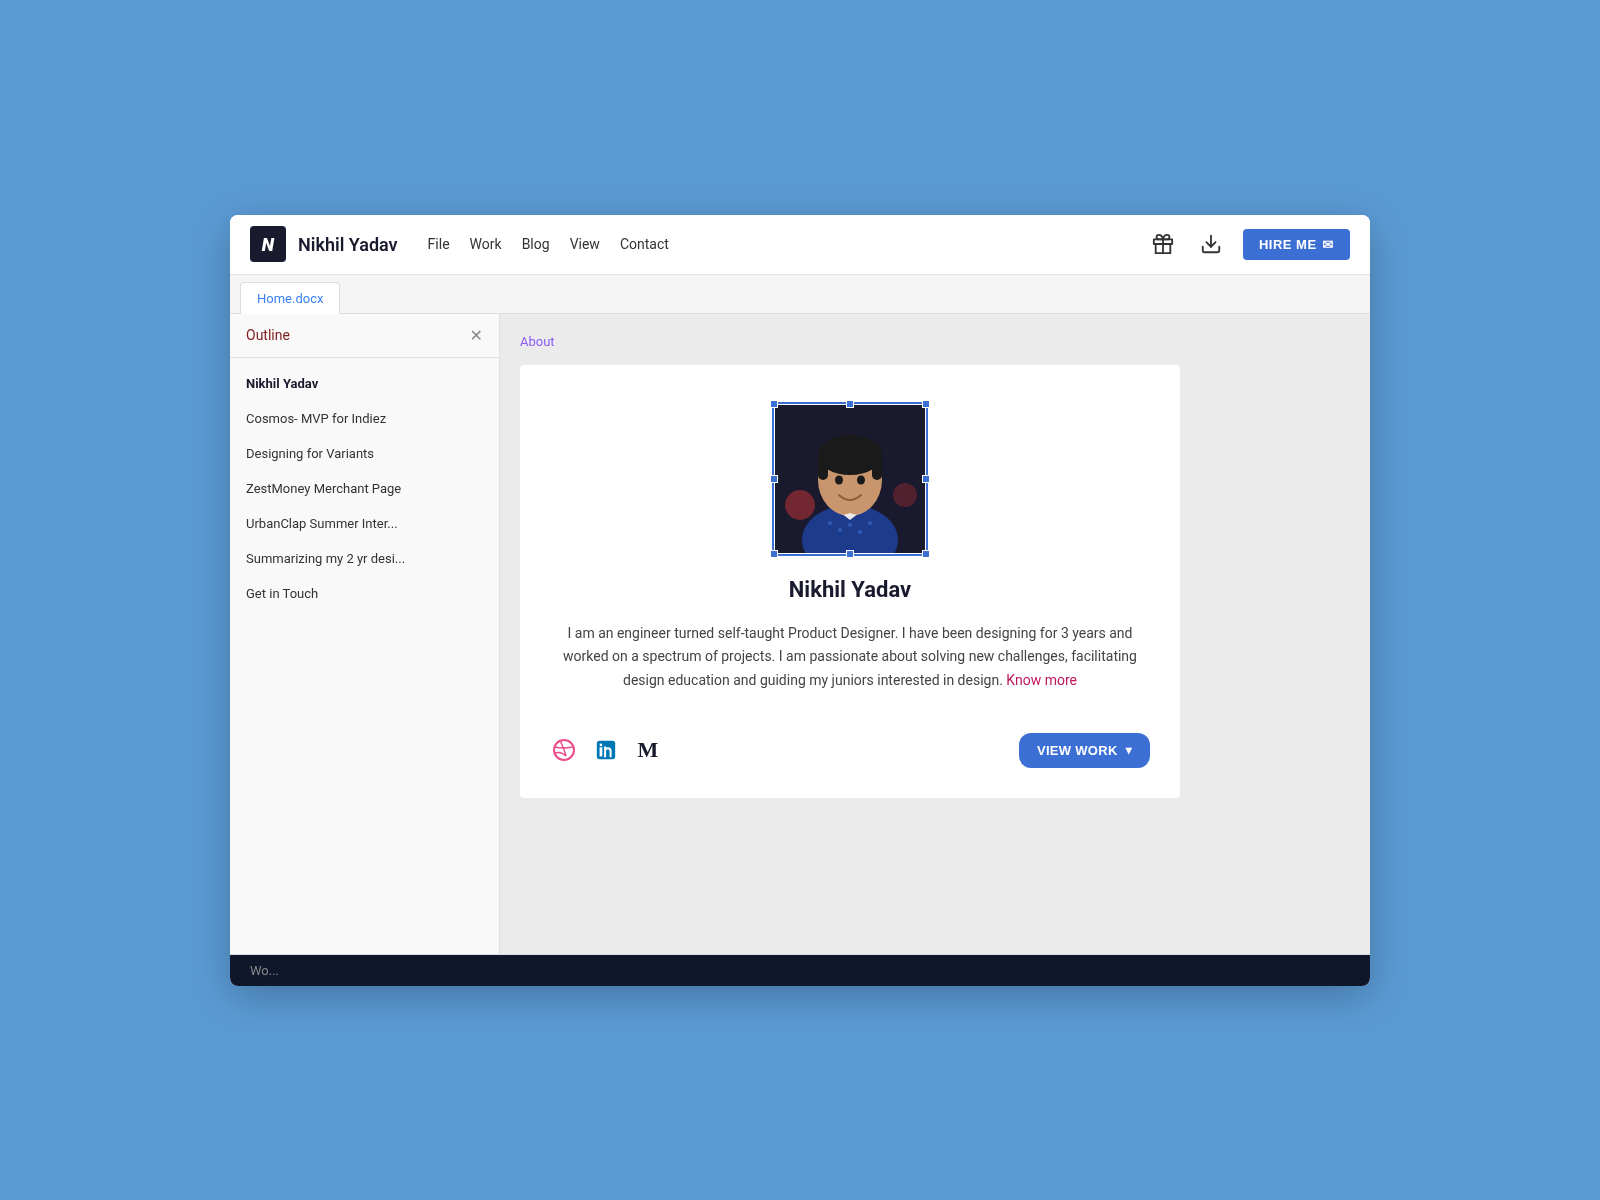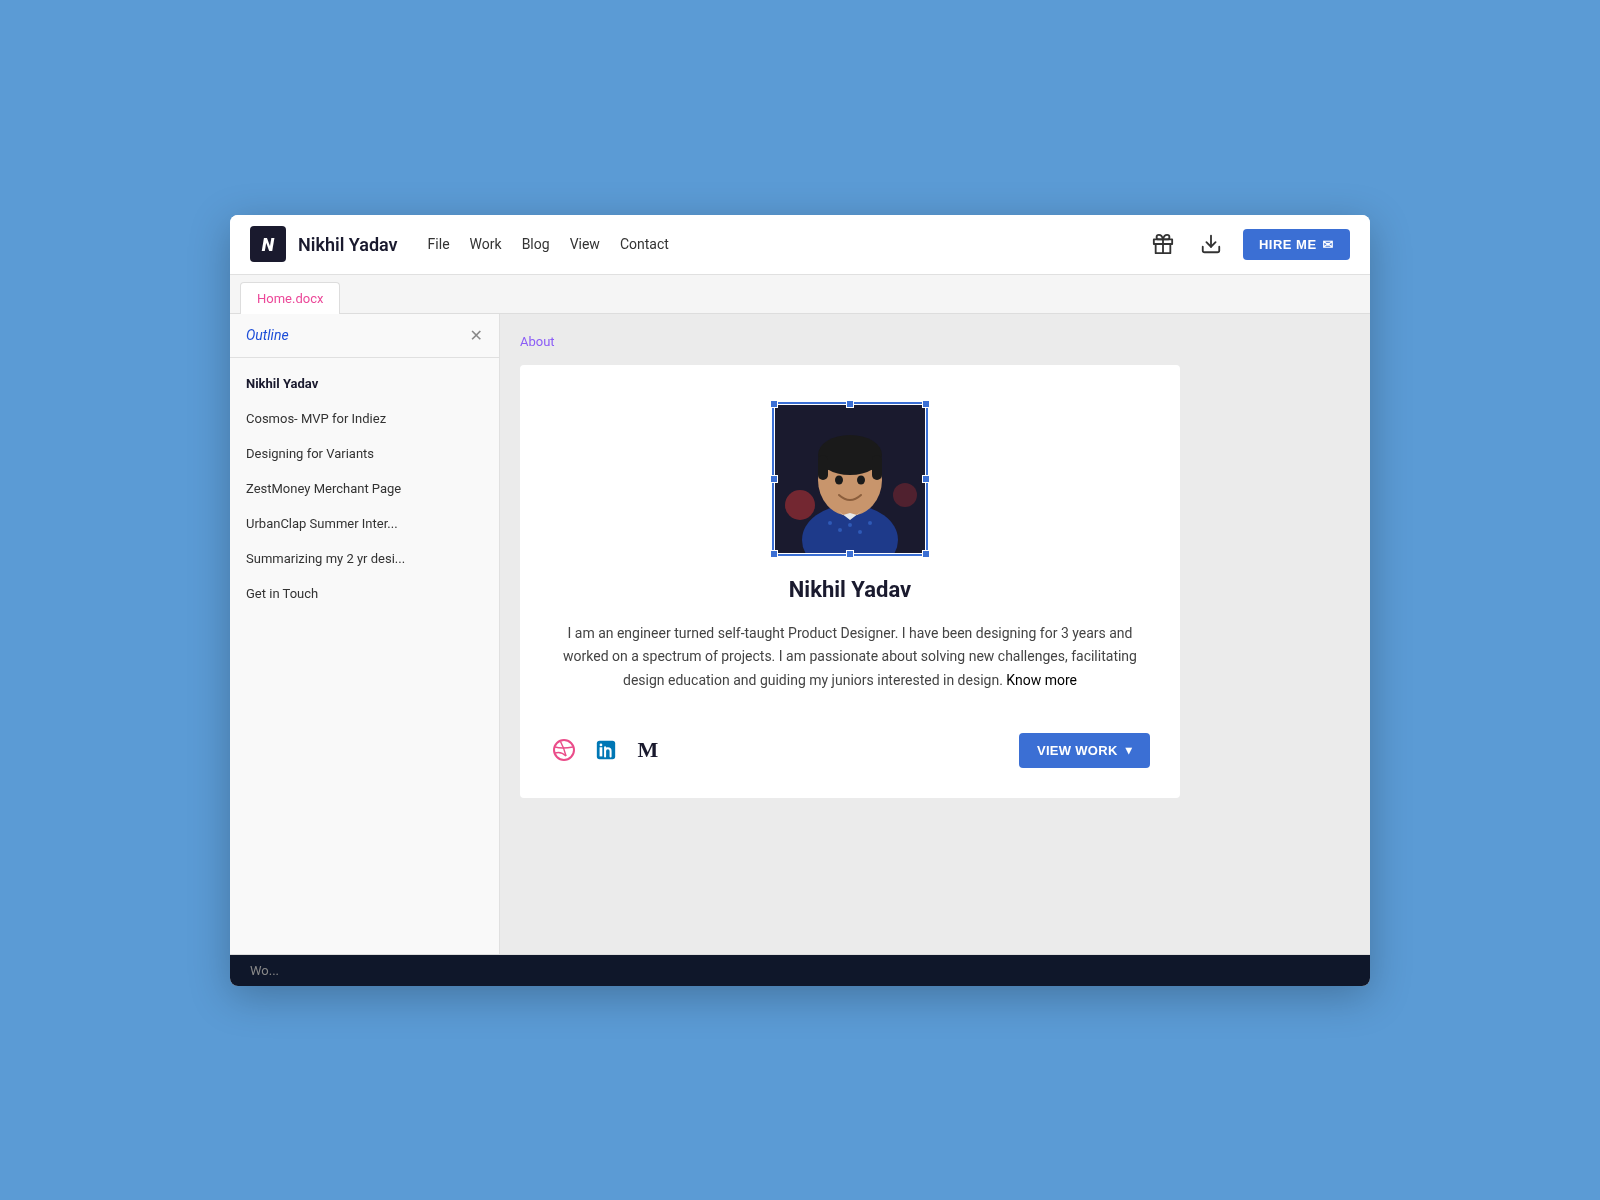--- a/index.html
+++ b/index.html
@@ -106,21 +106,21 @@
     .tab-bar {
       display: flex;
       background: #f5f5f5;
       border-bottom: 1px solid #ddd;
       padding: 0 10px;
     }
 
     .tab {
       padding: 8px 16px;
       font-size: 13px;
-      color: #ec4899;
+      color: #3b82f6;
       background: #fff;
       border: 1px solid #ddd;
       border-bottom: none;
       border-radius: 4px 4px 0 0;
       margin-top: 6px;
       cursor: pointer;
       position: relative;
       top: 1px;
     }
 
@@ -143,22 +143,21 @@
     .sidebar-header {
       display: flex;
       align-items: center;
       justify-content: space-between;
       padding: 12px 16px;
       border-bottom: 1px solid #e0e0e0;
     }
 
     .sidebar-title {
       font-size: 14px;
-      color: #1d4ed8;
-      font-style: italic;
+      color: #7f1d1d;
     }
 
     .close-icon {
       cursor: pointer;
       color: #888;
       font-size: 16px;
       font-weight: 300;
     }
 
     .sidebar-items {
@@ -269,21 +268,21 @@
 
     .bio-text {
       text-align: center;
       font-size: 14px;
       color: #444;
       line-height: 1.7;
       margin-bottom: 8px;
     }
 
     .know-more-link {
-      color: #000000;
+      color: #be185d;
       text-decoration: none;
     }
 
     .card-footer {
       display: flex;
       align-items: center;
       justify-content: space-between;
       margin-top: 30px;
       padding-top: 10px;
     }
@@ -305,21 +304,21 @@
     }
 
     .dribbble-icon { color: #ea4c89; }
     .linkedin-icon { color: #0077b5; }
     .medium-icon { color: #1a1a2e; font-weight: 900; font-size: 22px; font-family: Georgia, serif; }
 
     .view-work-btn {
       background: #3b6fd4;
       color: #fff;
       border: none;
-      border-radius: 4px;
+      border-radius: 12px;
       padding: 10px 18px;
       font-size: 13px;
       font-weight: 600;
       cursor: pointer;
       display: flex;
       align-items: center;
       gap: 8px;
       letter-spacing: 0.3px;
     }
 

